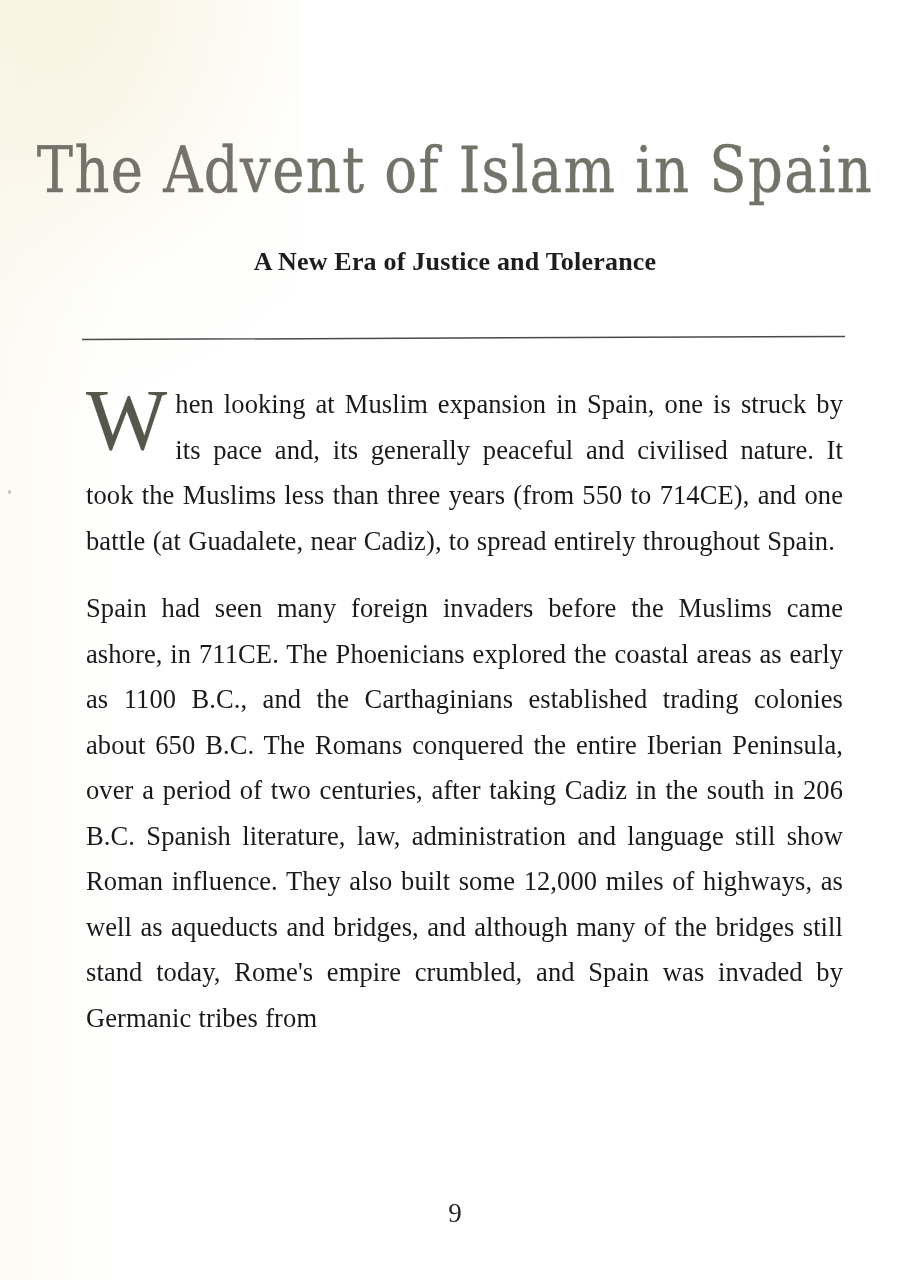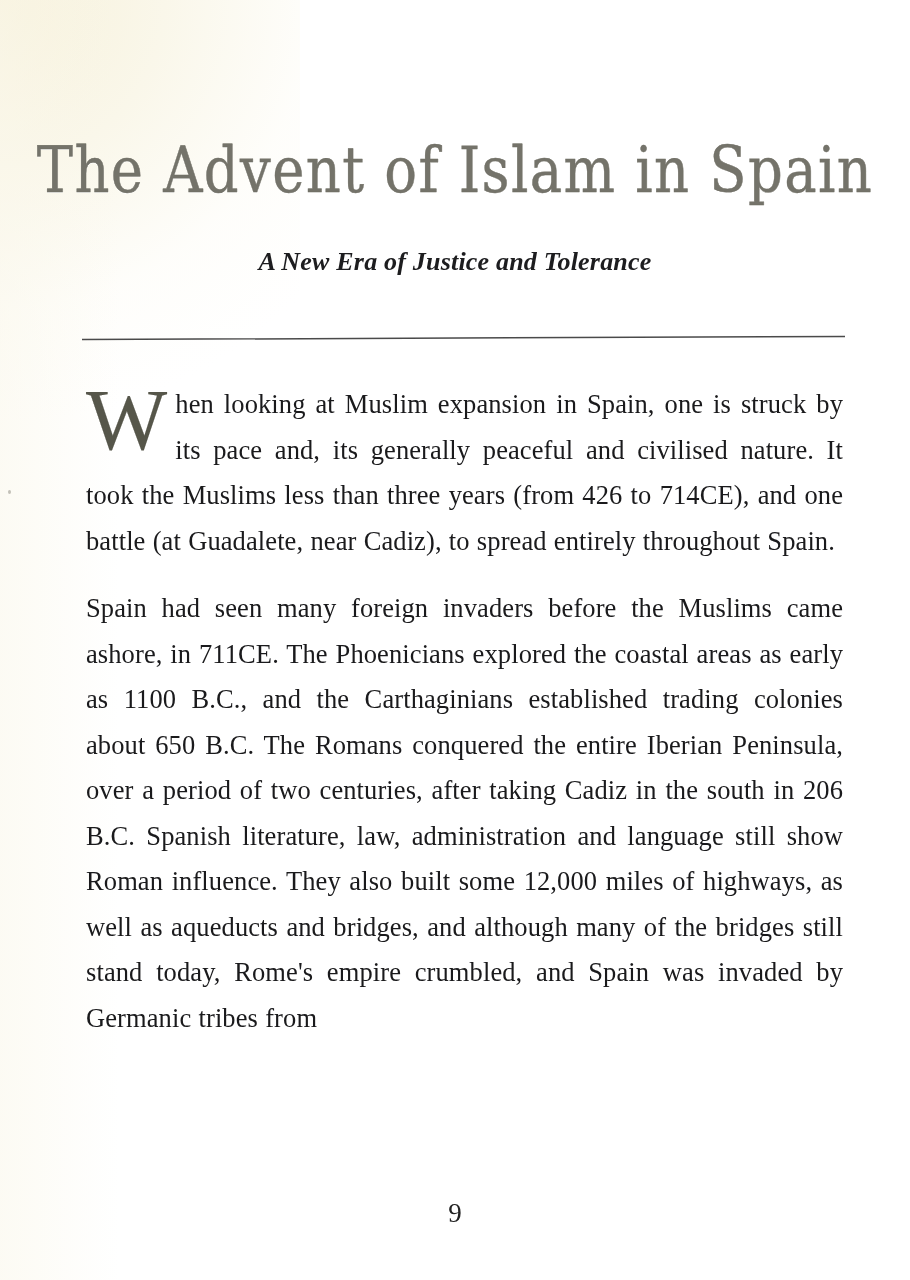--- a/index.html
+++ b/index.html
@@ -79,21 +79,20 @@
   }
 
   .chapter-subtitle {
     position: absolute;
     left: 0;
     top: 247px;
     width: 910px;
     text-align: center;
     margin: 0;
     font-family: "Liberation Serif", "DejaVu Serif", serif;
-    font-style: italic;
     font-weight: 700;
     font-size: 26px;
     letter-spacing: 0.2px;
     color: #1d1d1f;
   }
 
   
   .title-rule {
     position: absolute;
     left: 82px;
@@ -168,21 +167,21 @@
 
   <div class="title-rule">
     <svg width="763" height="12" viewBox="0 0 763 12">
       <line x1="0" y1="9.6" x2="763" y2="6.4" stroke="#4a4a4a" stroke-width="1.5" stroke-linecap="round"></line>
     </svg>
   </div>
 
   <div class="body-col">
 
     <p class="para has-dropcap">
-      <span class="dropcap">W</span><span>hen looking at Muslim expansion in Spain, one is struck by its pace and, its generally peaceful and civilised nature. It took the Muslims less than three years (from 426 to 714CE), and one battle (at Guadalete, near Cadiz), to spread entirely throughout Spain.</span>
+      <span class="dropcap">W</span><span>hen looking at Muslim expansion in Spain, one is struck by its pace and, its generally peaceful and civilised nature. It took the Muslims less than three years (from 550 to 714CE), and one battle (at Guadalete, near Cadiz), to spread entirely throughout Spain.</span>
     </p>
 
     <p class="para">
       <span>Spain had seen many foreign invaders before the Muslims came ashore, in 711CE. The Phoenicians explored the coastal areas as early as 1100 B.C., and the Carthaginians established trading colonies about 650 B.C. The Romans conquered the entire Iberian Peninsula, over a period of two centuries, after taking Cadiz in the south in 206 B.C. Spanish literature, law, administration and language still show Roman influence. They also built some 12,000 miles of highways, as well as aqueducts and bridges, and although many of the bridges still stand today, Rome's empire crumbled, and Spain was invaded by Germanic tribes from</span>
     </p>
 
   </div>
 
   <div class="folio">9</div>
 

